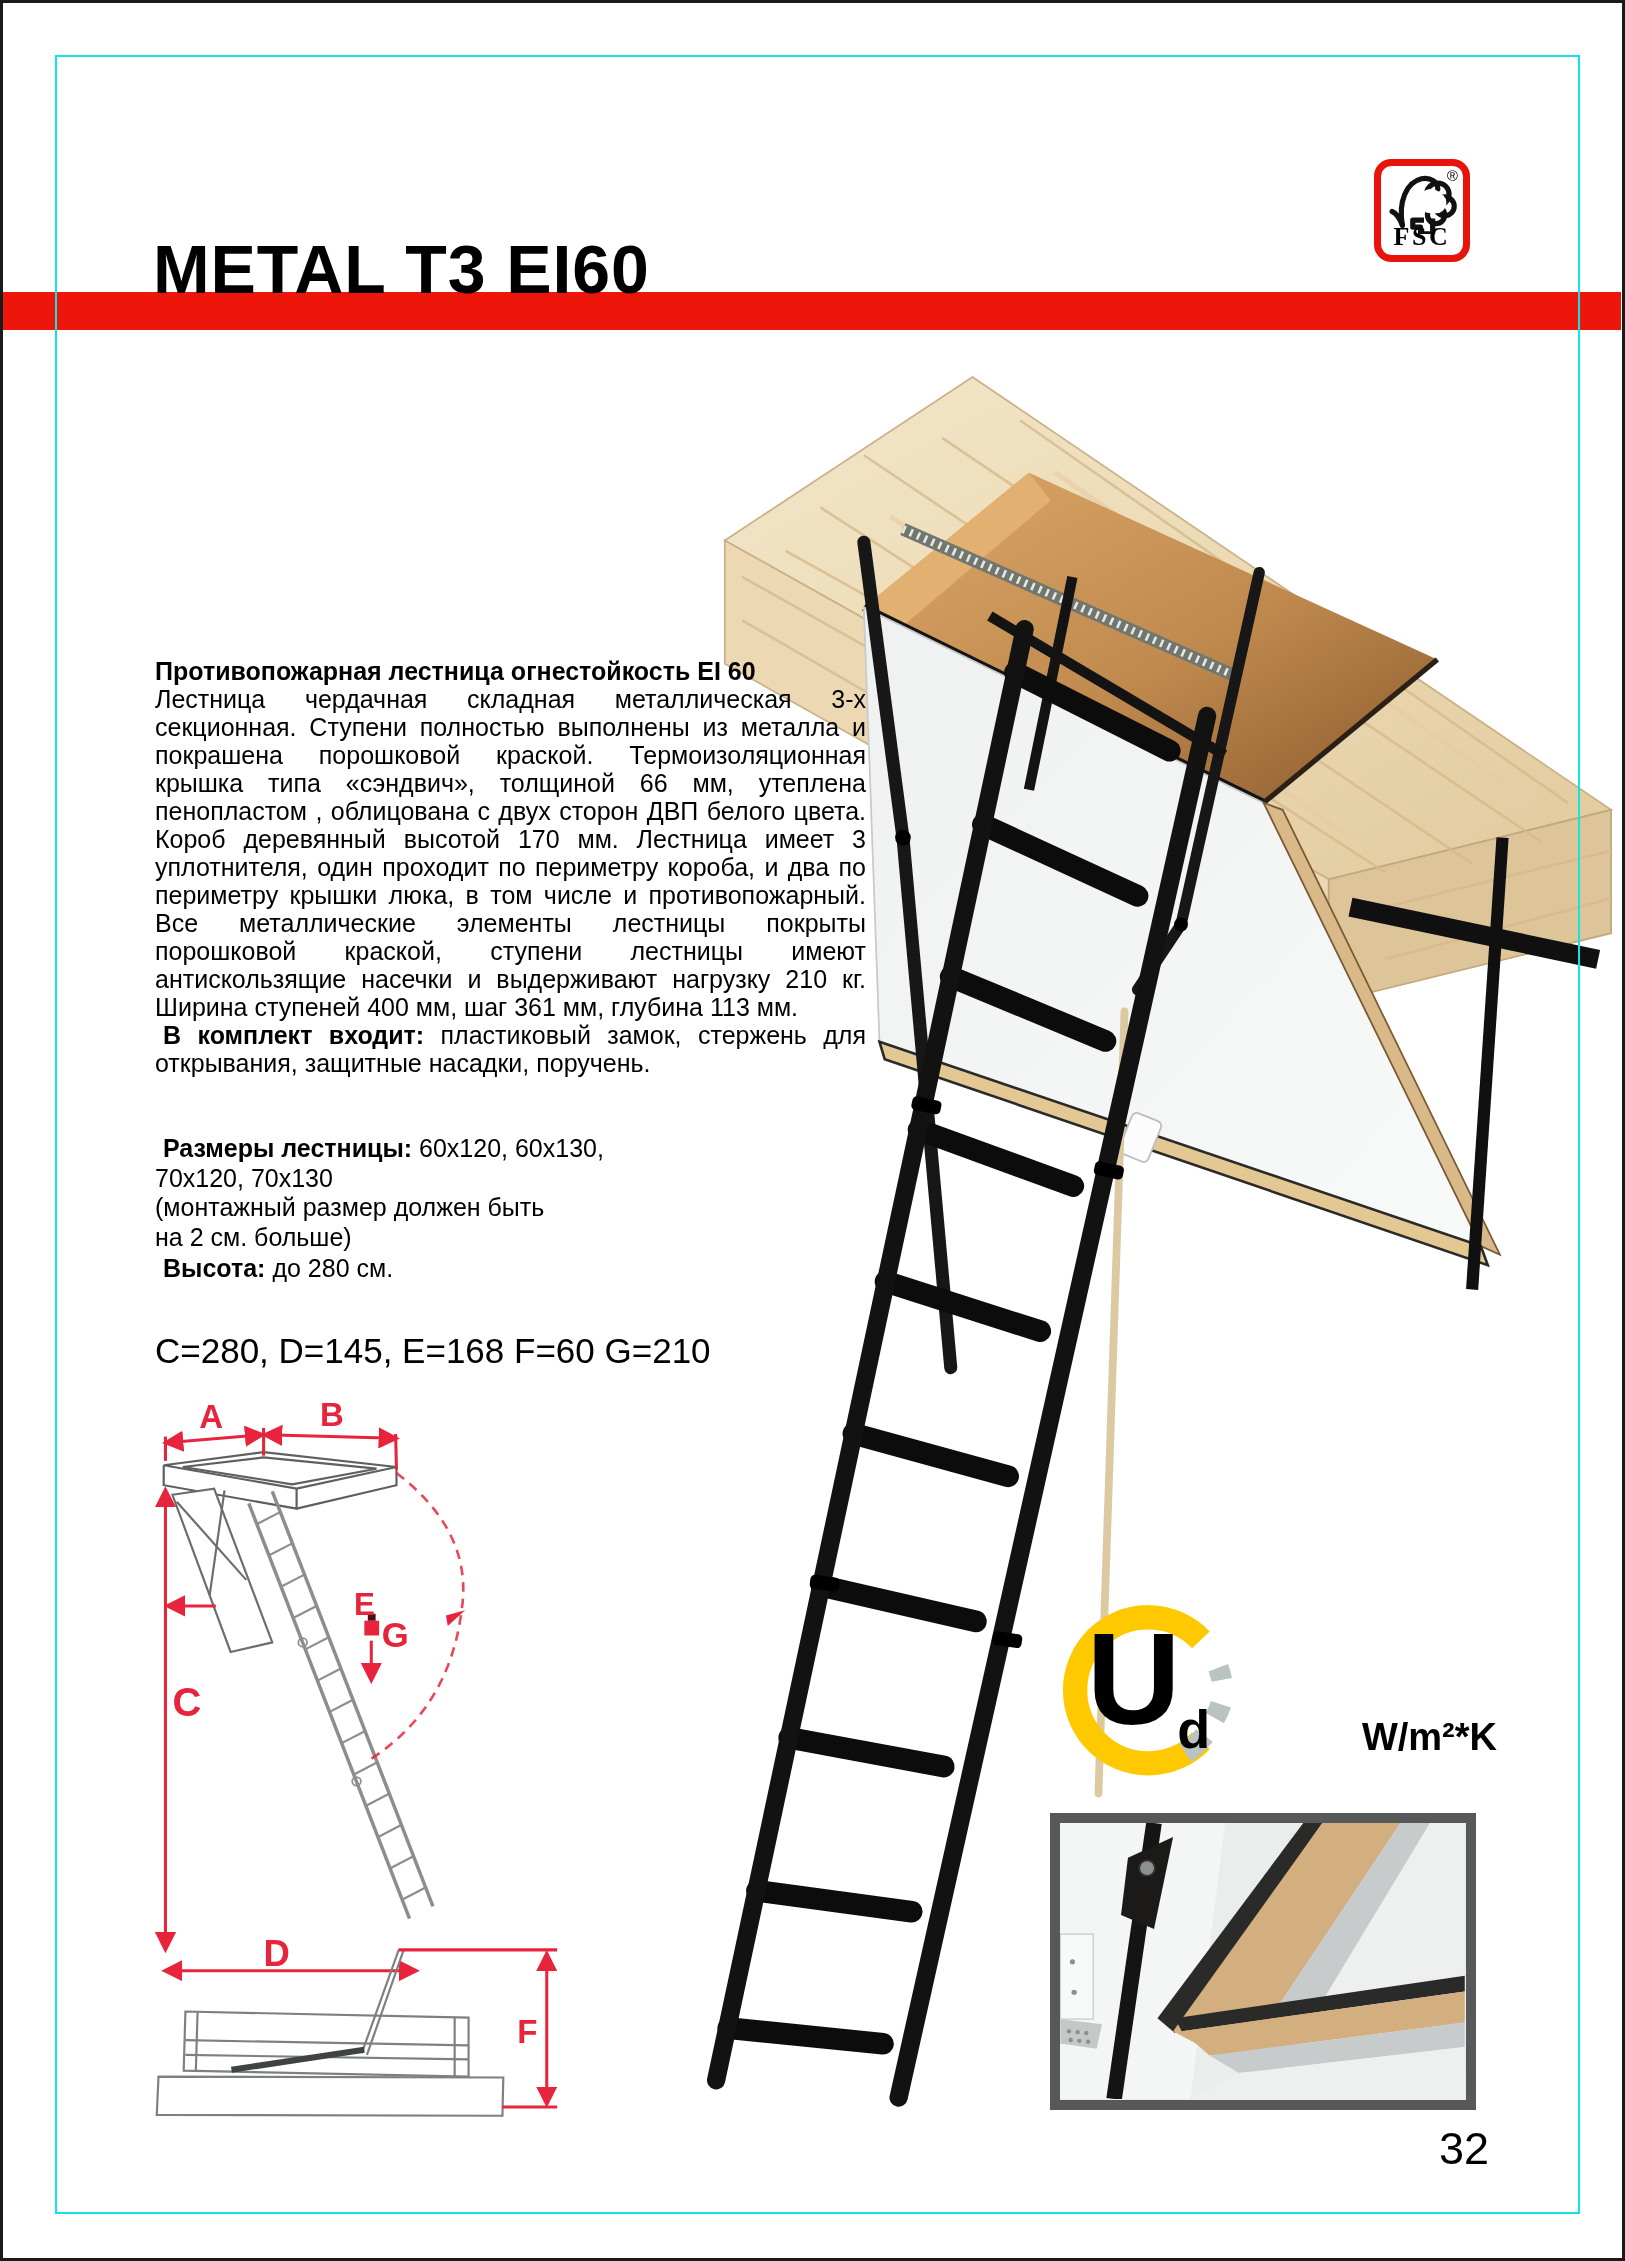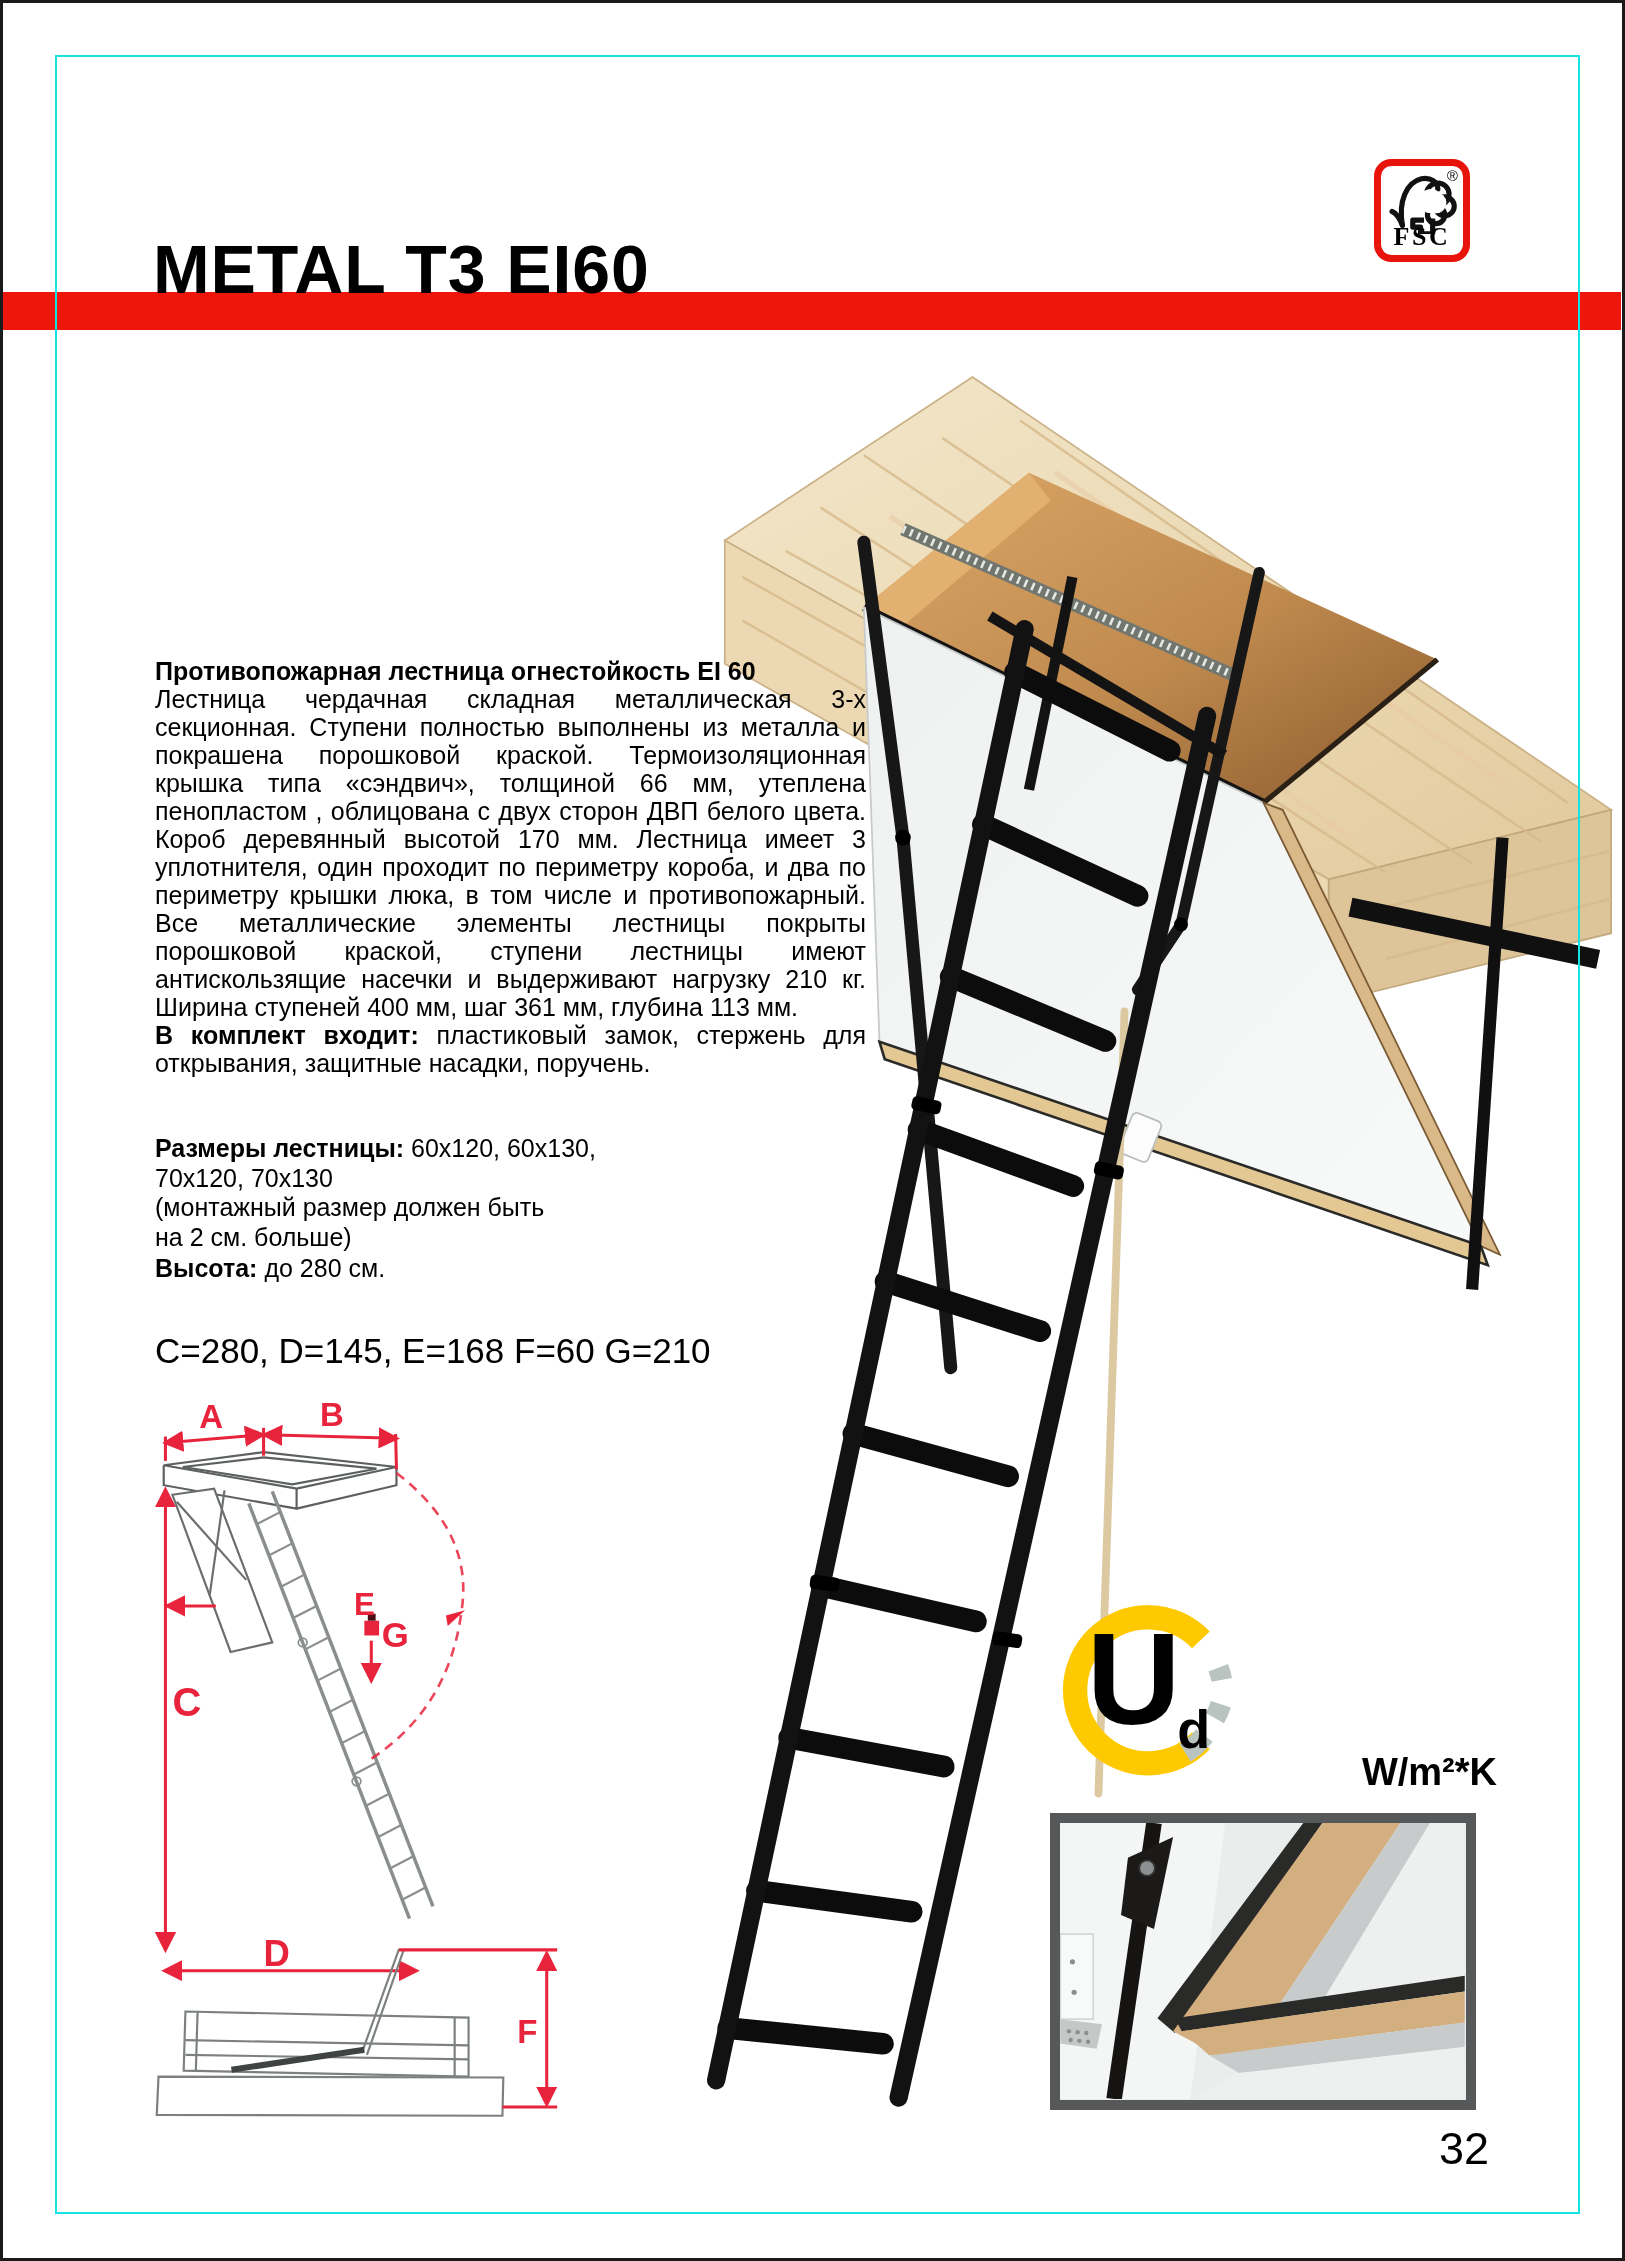--- a/index.html
+++ b/index.html
@@ -18,35 +18,35 @@
   .fsc-word{position:absolute;left:0;right:0;bottom:2.6px;text-align:center;
        font-family:"Liberation Serif",serif;font-weight:700;font-size:26px;letter-spacing:2.6px;}
   .fsc svg{position:absolute;left:5.2px;top:3.5px;}
   
   .desc{position:absolute;left:152px;top:654px;width:711px;z-index:6;
         font-size:25px;line-height:28px;}
   .desc .head{font-weight:700;}
   .desc p{margin:0;text-align:justify;}
   .sizes{position:absolute;left:152px;top:1131px;width:487px;font-size:25px;line-height:29.5px;z-index:6;}
   .sizes .note{width:417px;}
-  b{font-weight:700;}
+  b{font-weight:700;margin-left:8px;}
   .height-line{position:absolute;left:152px;top:1251px;font-size:25px;z-index:6;}
   .dims-line{position:absolute;left:152px;top:1328px;font-size:35px;z-index:6;}
   .photo{position:absolute;left:600px;top:348px;z-index:1;}
   .diagram{position:absolute;left:139px;top:1390px;z-index:2;}
   
   .badge{position:absolute;left:1043px;top:1583px;width:487px;height:226px;z-index:3;}
   .badge svg{position:absolute;left:0;top:0;}
   .badge-u{position:absolute;left:33px;top:24px;width:139px;text-align:center;
            font-size:130px;font-weight:700;line-height:139px;}
   .badge-u .sub{font-size:54px;vertical-align:-24px;margin-left:-3.5px;}
   .badge-val{position:absolute;left:182px;top:33px;width:269px;text-align:right;
            font-size:87px;font-weight:700;line-height:87px;letter-spacing:-1.7px;}
   .badge-unit{position:absolute;left:182px;top:130px;width:269px;text-align:right;
-           font-size:38px;font-weight:700;margin-top:35px;}
+           font-size:38px;font-weight:700;}
   
   .inset{position:absolute;left:1047px;top:1810px;width:426px;height:297px;
          border:10.4px solid #57585a;box-sizing:border-box;background:#e9edeb;z-index:6;}
   .page-num{position:absolute;left:1390px;top:2120px;width:96px;text-align:right;
          font-size:45px;z-index:6;}
 </style>
 </head>
 <body>
 
 <div class="page">

